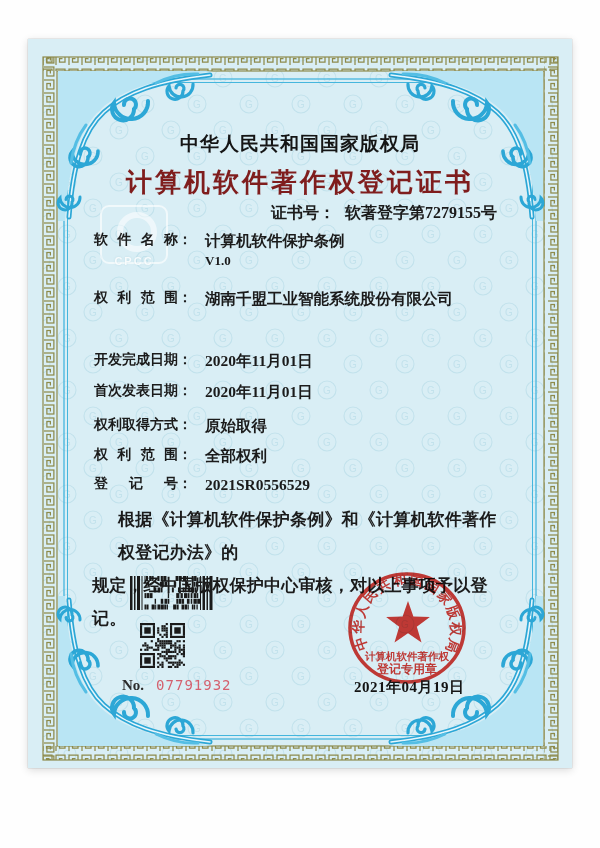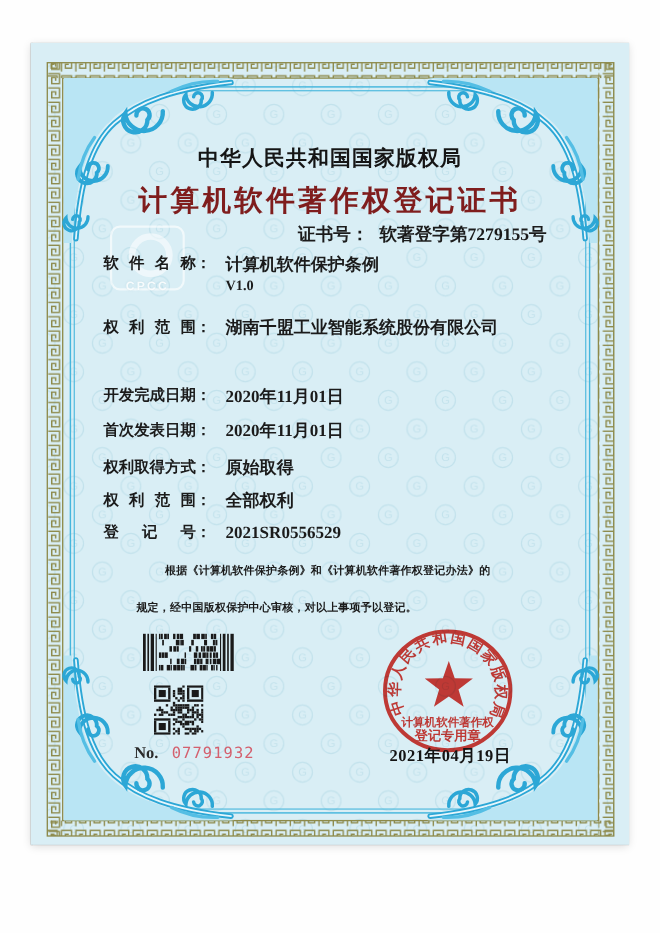--- a/index.html
+++ b/index.html
@@ -26,21 +26,21 @@
   .certno{position:absolute;top:164px;right:75px;font-size:16px;font-weight:bold;color:#1b1b1b;z-index:5;}
   .certno .gap{display:inline-block;width:10px;}
 
   .frow{position:absolute;left:66px;color:#1b1b1b;font-weight:bold;z-index:5;white-space:nowrap;}
   .flabel{display:inline-block;width:84px;font-size:14px;text-align:justify;text-align-last:justify;vertical-align:top;}
   .fcolon{font-size:14px;vertical-align:top;}
   .fvalue{display:inline-block;margin-left:9px;font-size:15.5px;line-height:19px;vertical-align:top;}
   .fv2{font-size:13px;}
 
   .statement{position:absolute;left:64px;top:464px;width:416px;color:#1b1b1b;
-             font-size:10px;font-weight:bold;line-height:33px;letter-spacing:.2px;z-index:5;margin-left:32px;}
+             font-size:17px;font-weight:bold;line-height:33px;letter-spacing:.2px;z-index:5;}
   .st-line1{padding-left:26px;}
 
   .barcode{position:absolute;left:102px;top:537px;z-index:6;}
   .qrcode{position:absolute;left:112px;top:584px;z-index:6;}
 
   .serial{position:absolute;left:94px;top:637px;z-index:6;white-space:nowrap;}
   .serial .no{font-size:15px;font-weight:bold;color:#2b2b2b;}
   .serial .num{font-family:"DejaVu Sans Mono",monospace;font-size:14px;letter-spacing:1px;margin-left:8px;text-align:center;}
 
   .seal{position:absolute;left:314px;top:524px;width:130px;height:130px;z-index:25;

